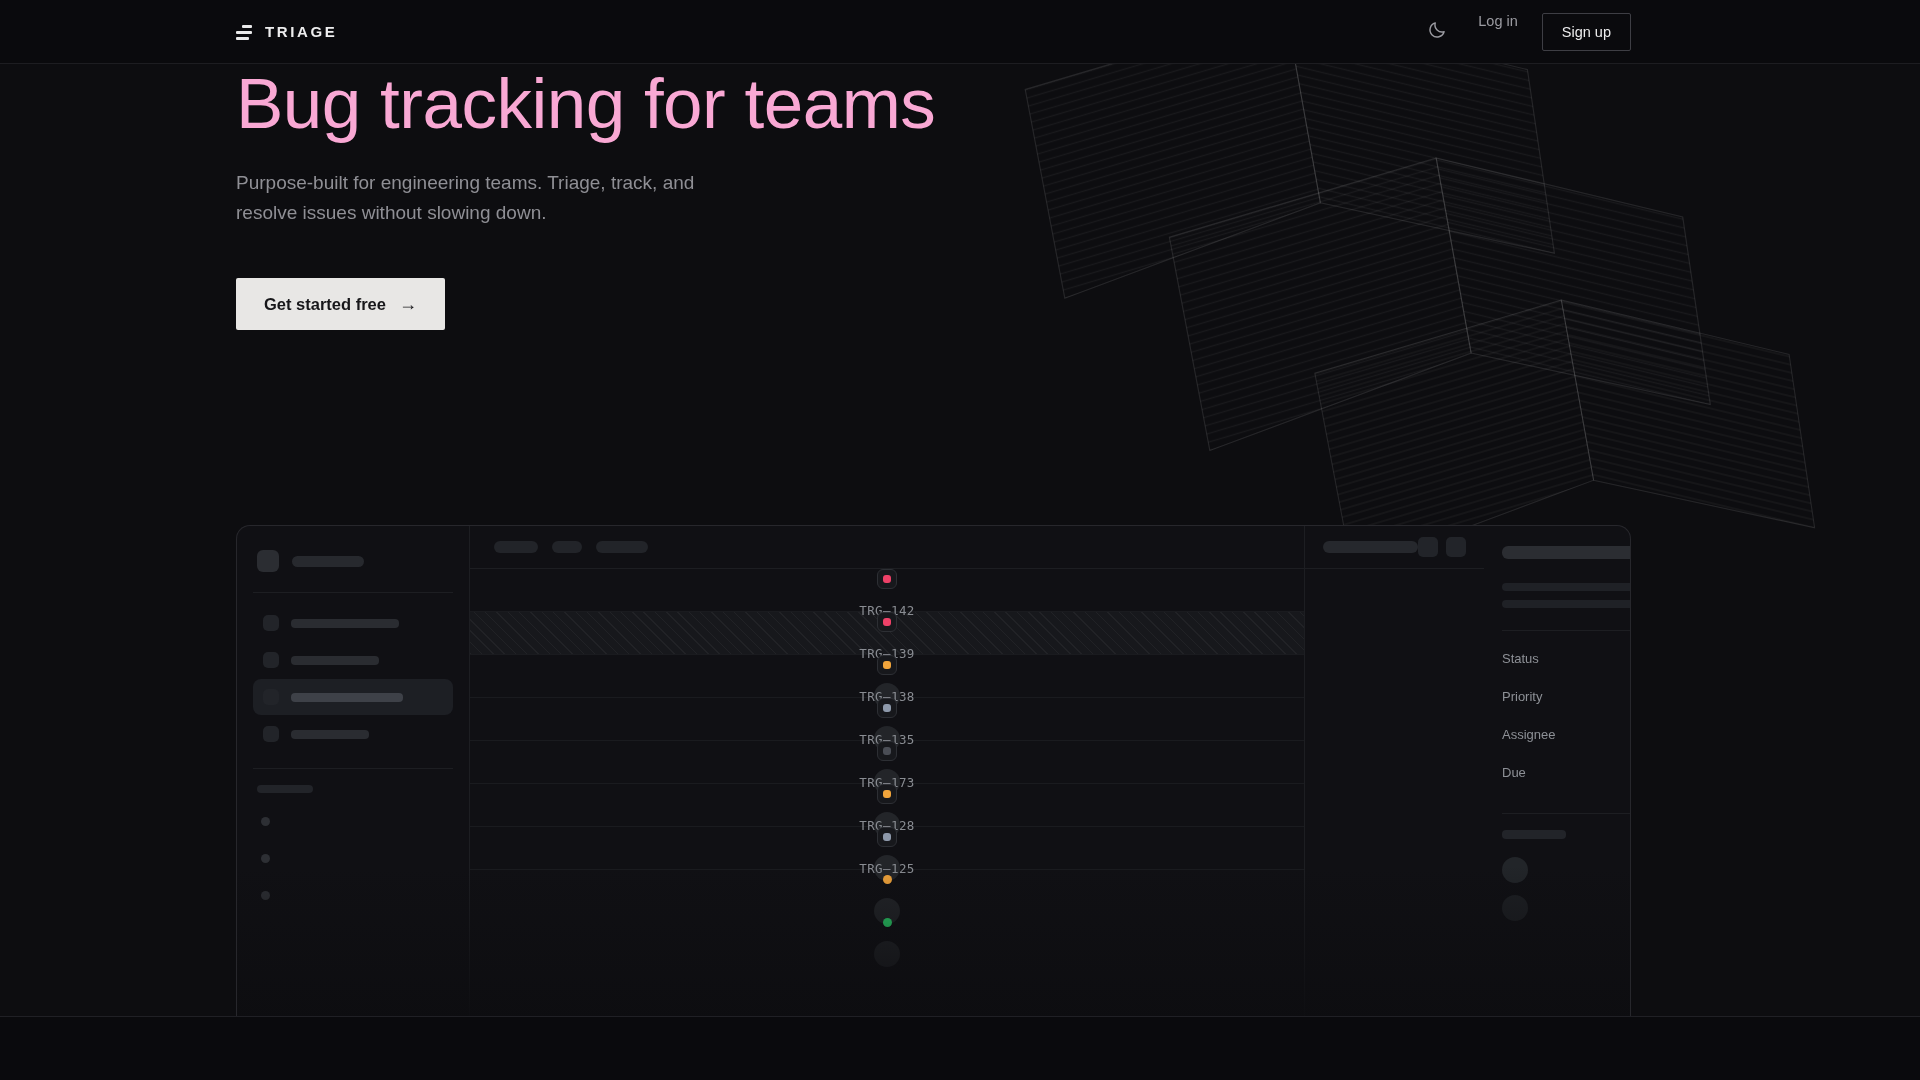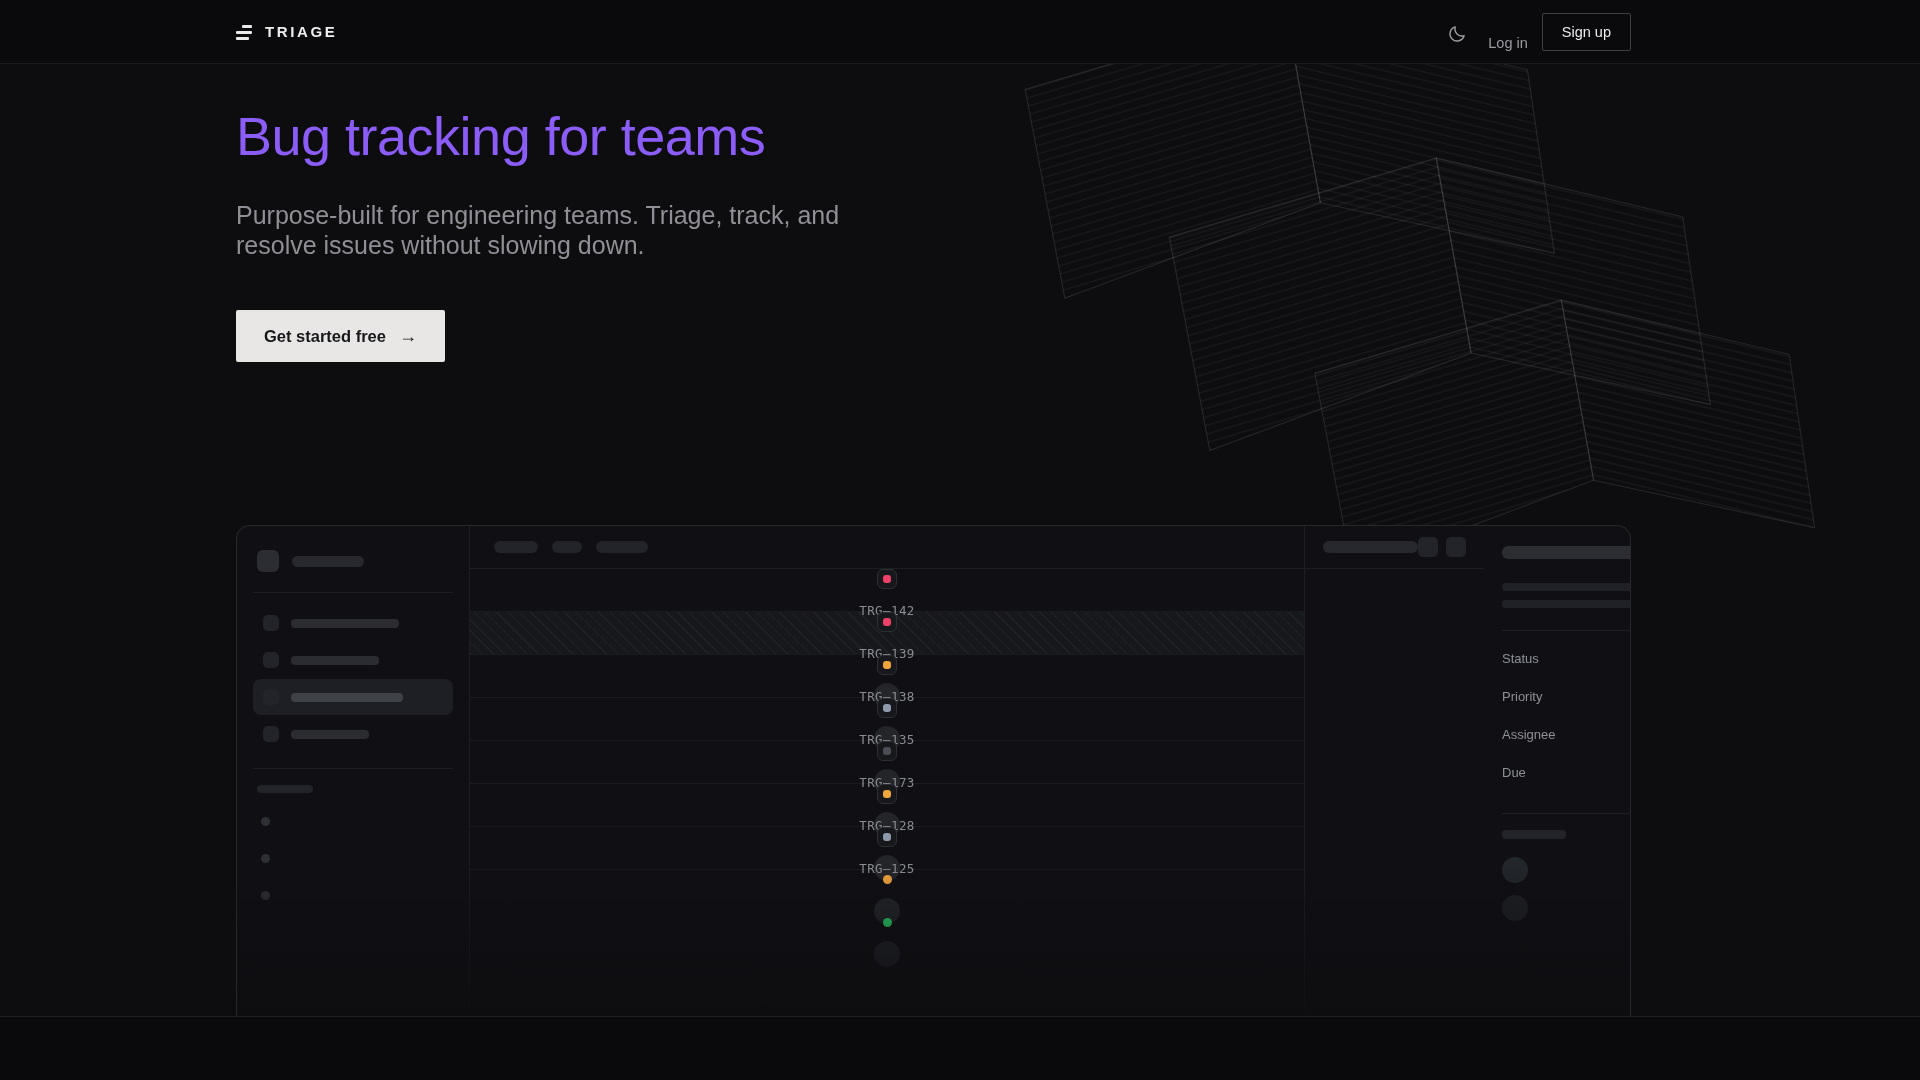--- a/index.html
+++ b/index.html
@@ -10,35 +10,35 @@
   .nav { position:absolute; top:0; left:0; width:1920px; height:64px; background:#0a0a0d;
          border-bottom:1px solid #1d1d21; z-index:30; }
   .nav-inner { width:1395px; margin-left:236px; height:100%; display:flex; align-items:center; }
   .brand { display:flex; align-items:flex-end; gap:13px; }
   .brand-icon { width:16px; height:15px; display:flex; flex-direction:column; justify-content:space-between; align-items:flex-start; }
   .brand-icon i { display:block; height:3px; border-radius:1px; background:#e9e9ea; }
   .brand-icon i:nth-child(1){ width:10px; align-self:flex-end; }
   .brand-icon i:nth-child(2){ width:16px; }
   .brand-icon i:nth-child(3){ width:13px; }
   .brand-name { font-size:15px; font-weight:700; letter-spacing:2.6px; color:#ededee; }
-  .nav-right { margin-left:auto; display:flex; align-items:flex-end; gap:14px; }
+  .nav-right { margin-left:auto; display:flex; align-items:flex-start; gap:24px; }
   .theme-btn { width:34px; height:34px; display:flex; align-items:center; justify-content:center;
                background:none; border:none; cursor:pointer; }
   .login { font-size:14.5px; color:#9b9ba1; background:none; border:none; cursor:pointer;
            font-family:"Liberation Sans", sans-serif; }
   .signup { font-size:14.5px; color:#ececed; background:transparent; border:1px solid #3e3e44;
             border-radius:2px; padding:10px 19px; cursor:pointer; font-family:"Liberation Sans", sans-serif; }
 
   
   .wireframe { position:absolute; left:980px; top:0; width:940px; height:620px; z-index:1; pointer-events:none; }
 
   
   .hero { position:absolute; left:236px; top:0; z-index:10; }
-  .hero h1 { margin-top:104px; font-size:54px; line-height:64px; font-weight:500; letter-spacing:-0.5px; color:#8b5cf6; }
-  .hero .sub { margin-top:32px; font-size:25px; line-height:30px; color:#8f8f95; }
+  .hero h1 { margin-top:72px; font-size:71px; line-height:64px; font-weight:500; letter-spacing:-0.5px; color:#f9a8d4; }
+  .hero .sub { margin-top:32px; font-size:19px; line-height:30px; color:#8f8f95; }
   .cta { margin-top:50px; display:inline-flex; align-items:center; gap:13px;
          background:#e8e7e5; color:#17171a; border:none; border-radius:2px;
          padding:0 28px; height:52px; font-size:16.5px; font-weight:600; cursor:pointer;
          font-family:"Liberation Sans", sans-serif; }
   .cta .arrow { font-size:18px; font-weight:400; }
 
   
   .mockup { position:absolute; left:236px; top:525px; width:1395px; height:491px; z-index:20;
             background:#101014; border:1px solid #27272c; border-bottom:none;
             border-radius:14px 14px 0 0; display:grid; grid-template-columns:233px 1fr 325px; overflow:hidden; }

